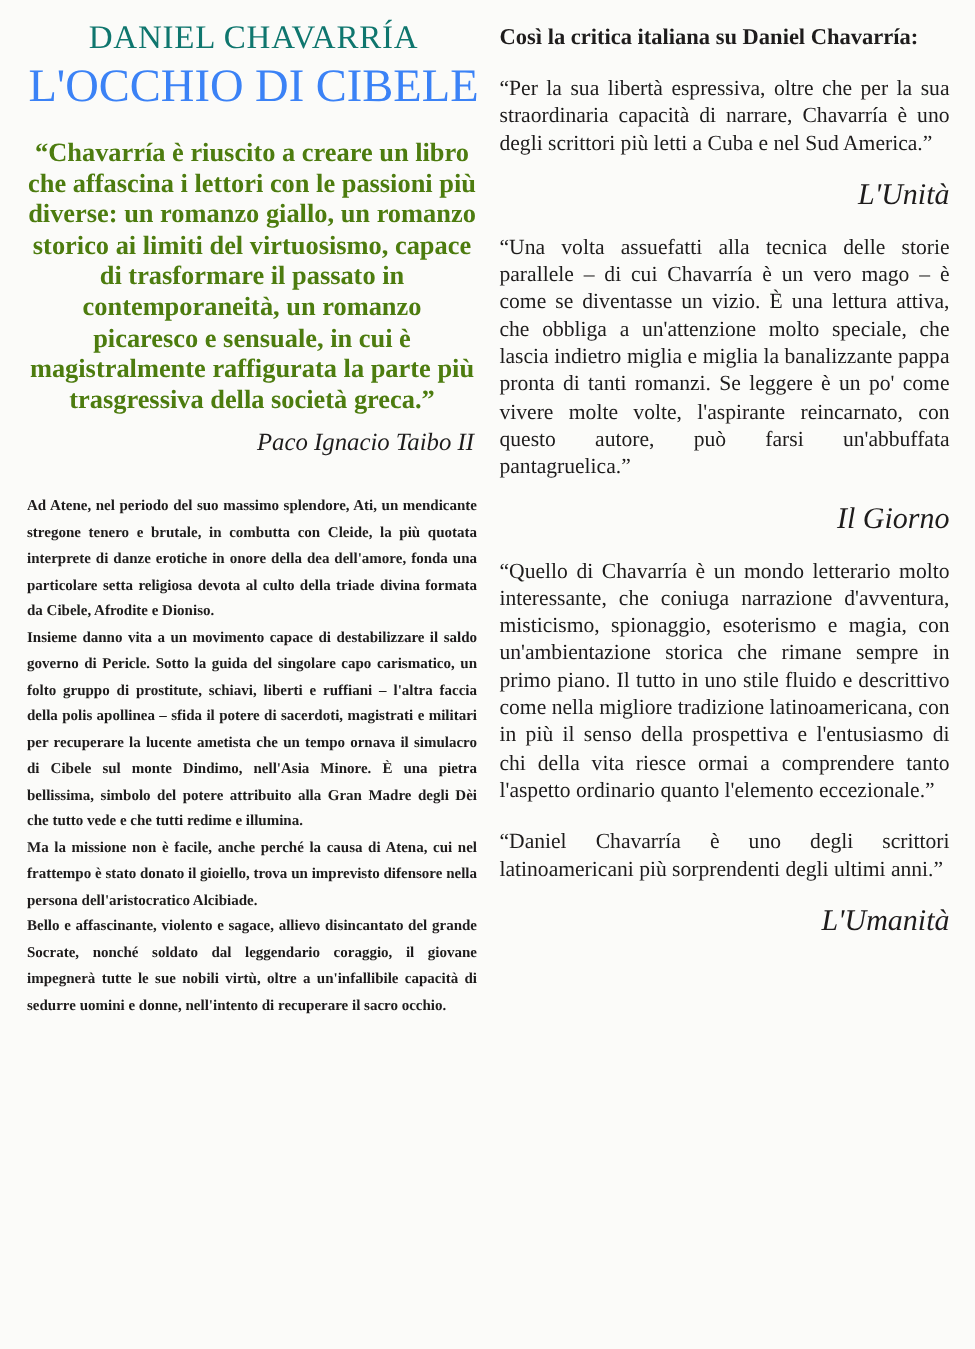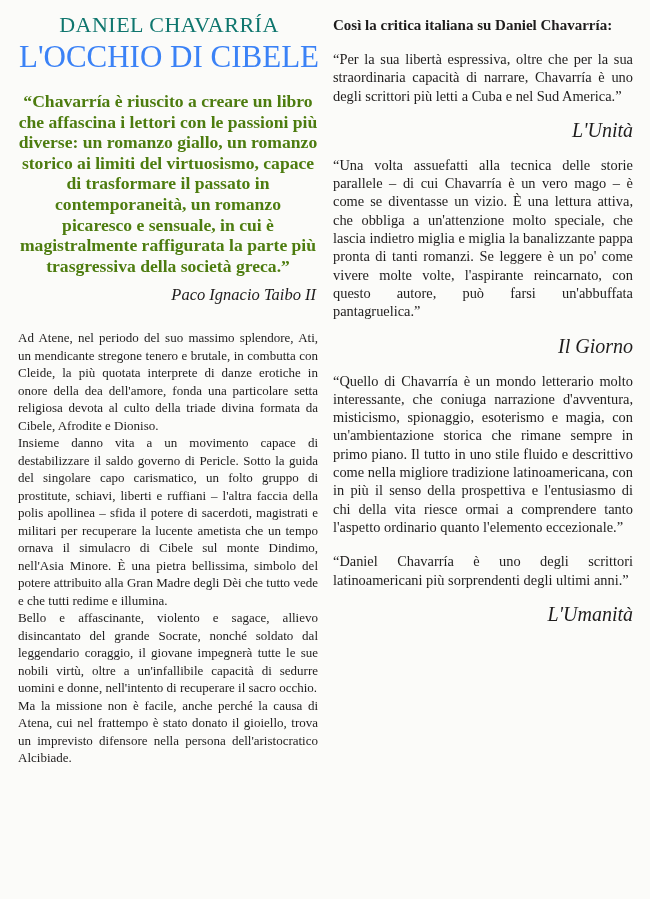--- a/index.html
+++ b/index.html
@@ -18,40 +18,40 @@
     font-size:31px; color:#3b82f6; line-height:34px; white-space:nowrap;
     text-align:center; width:310px; margin-left:-4px; margin-top:-2px;
   }
   .blurb {
     font-size:17.6px; font-weight:bold; text-align:center; line-height:20.6px;
     margin:17px 0 0 0; color:#4d7c0f;
   }
   .blurb-author {
     font-style:italic; font-size:16.5px; text-align:right; margin-top:9px; padding-right:2px;
   }
-  .synopsis { margin-top:24px; font-size:13px; line-height:17.5px; text-align:justify; }
+  .synopsis { margin-top:24px; font-size:10px; line-height:17.5px; text-align:justify;font-weight:bold; }
   .synopsis p { margin:0; }
   .right-heading { font-size:15px; font-weight:bold; margin-top:16px; line-height:18px; }
   .review { margin-top:16px; }
   .review-text { font-size:14.4px; line-height:18.3px; text-align:justify; margin:0; }
   .review-source { font-style:italic; font-size:20px; text-align:right; line-height:19px; margin-top:16px; }
 </style>
 </head>
 <body>
 
 <div class="col-left">
   <div class="author">DANIEL CHAVARRÍA</div>
   <div class="title">L'OCCHIO DI CIBELE</div>
   <p class="blurb">“Chavarría è riuscito a creare un libro che affascina i lettori con le passioni più diverse: un romanzo giallo, un romanzo storico ai limiti del virtuosismo, capace di trasformare il passato in contemporaneità, un romanzo picaresco e sensuale, in cui è magistralmente raffigurata la parte più trasgressiva della società greca.”</p>
   <div class="blurb-author">Paco Ignacio Taibo II</div>
   <div class="synopsis">
     <p>Ad Atene, nel periodo del suo massimo splendore, Ati, un mendicante stregone tenero e brutale, in combutta con Cleide, la più quotata interprete di danze erotiche in onore della dea dell'amore, fonda una particolare setta religiosa devota al culto della triade divina formata da Cibele, Afrodite e Dioniso.</p>
     <p>Insieme danno vita a un movimento capace di destabilizzare il saldo governo di Pericle. Sotto la guida del singolare capo carismatico, un folto gruppo di prostitute, schiavi, liberti e ruffiani – l'altra faccia della polis apollinea – sfida il potere di sacerdoti, magistrati e militari per recuperare la lucente ametista che un tempo ornava il simulacro di Cibele sul monte Dindimo, nell'Asia Minore. È una pietra bellissima, simbolo del potere attribuito alla Gran Madre degli Dèi che tutto vede e che tutti redime e illumina.</p>
+    <p>Ma la missione non è facile, anche perché la causa di Atena, cui nel frattempo è stato donato il gioiello, trova un imprevisto difensore nella persona dell'aristocratico Alcibiade.</p>
     <p>Bello e affascinante, violento e sagace, allievo disincantato del grande Socrate, nonché soldato dal leggendario coraggio, il giovane impegnerà tutte le sue nobili virtù, oltre a un'infallibile capacità di sedurre uomini e donne, nell'intento di recuperare il sacro occhio.</p>
-    <p>Ma la missione non è facile, anche perché la causa di Atena, cui nel frattempo è stato donato il gioiello, trova un imprevisto difensore nella persona dell'aristocratico Alcibiade.</p>
   </div>
 </div>
 
 <div class="col-right">
   <div class="right-heading">Così la critica italiana su Daniel Chavarría:</div>
   <div class="review">
     <p class="review-text">“Per la sua libertà espressiva, oltre che per la sua straordinaria capacità di narrare, Chavarría è uno degli scrittori più letti a Cuba e nel Sud America.”</p>
     <div class="review-source">L'Unità</div>
   </div>
   <div class="review">

